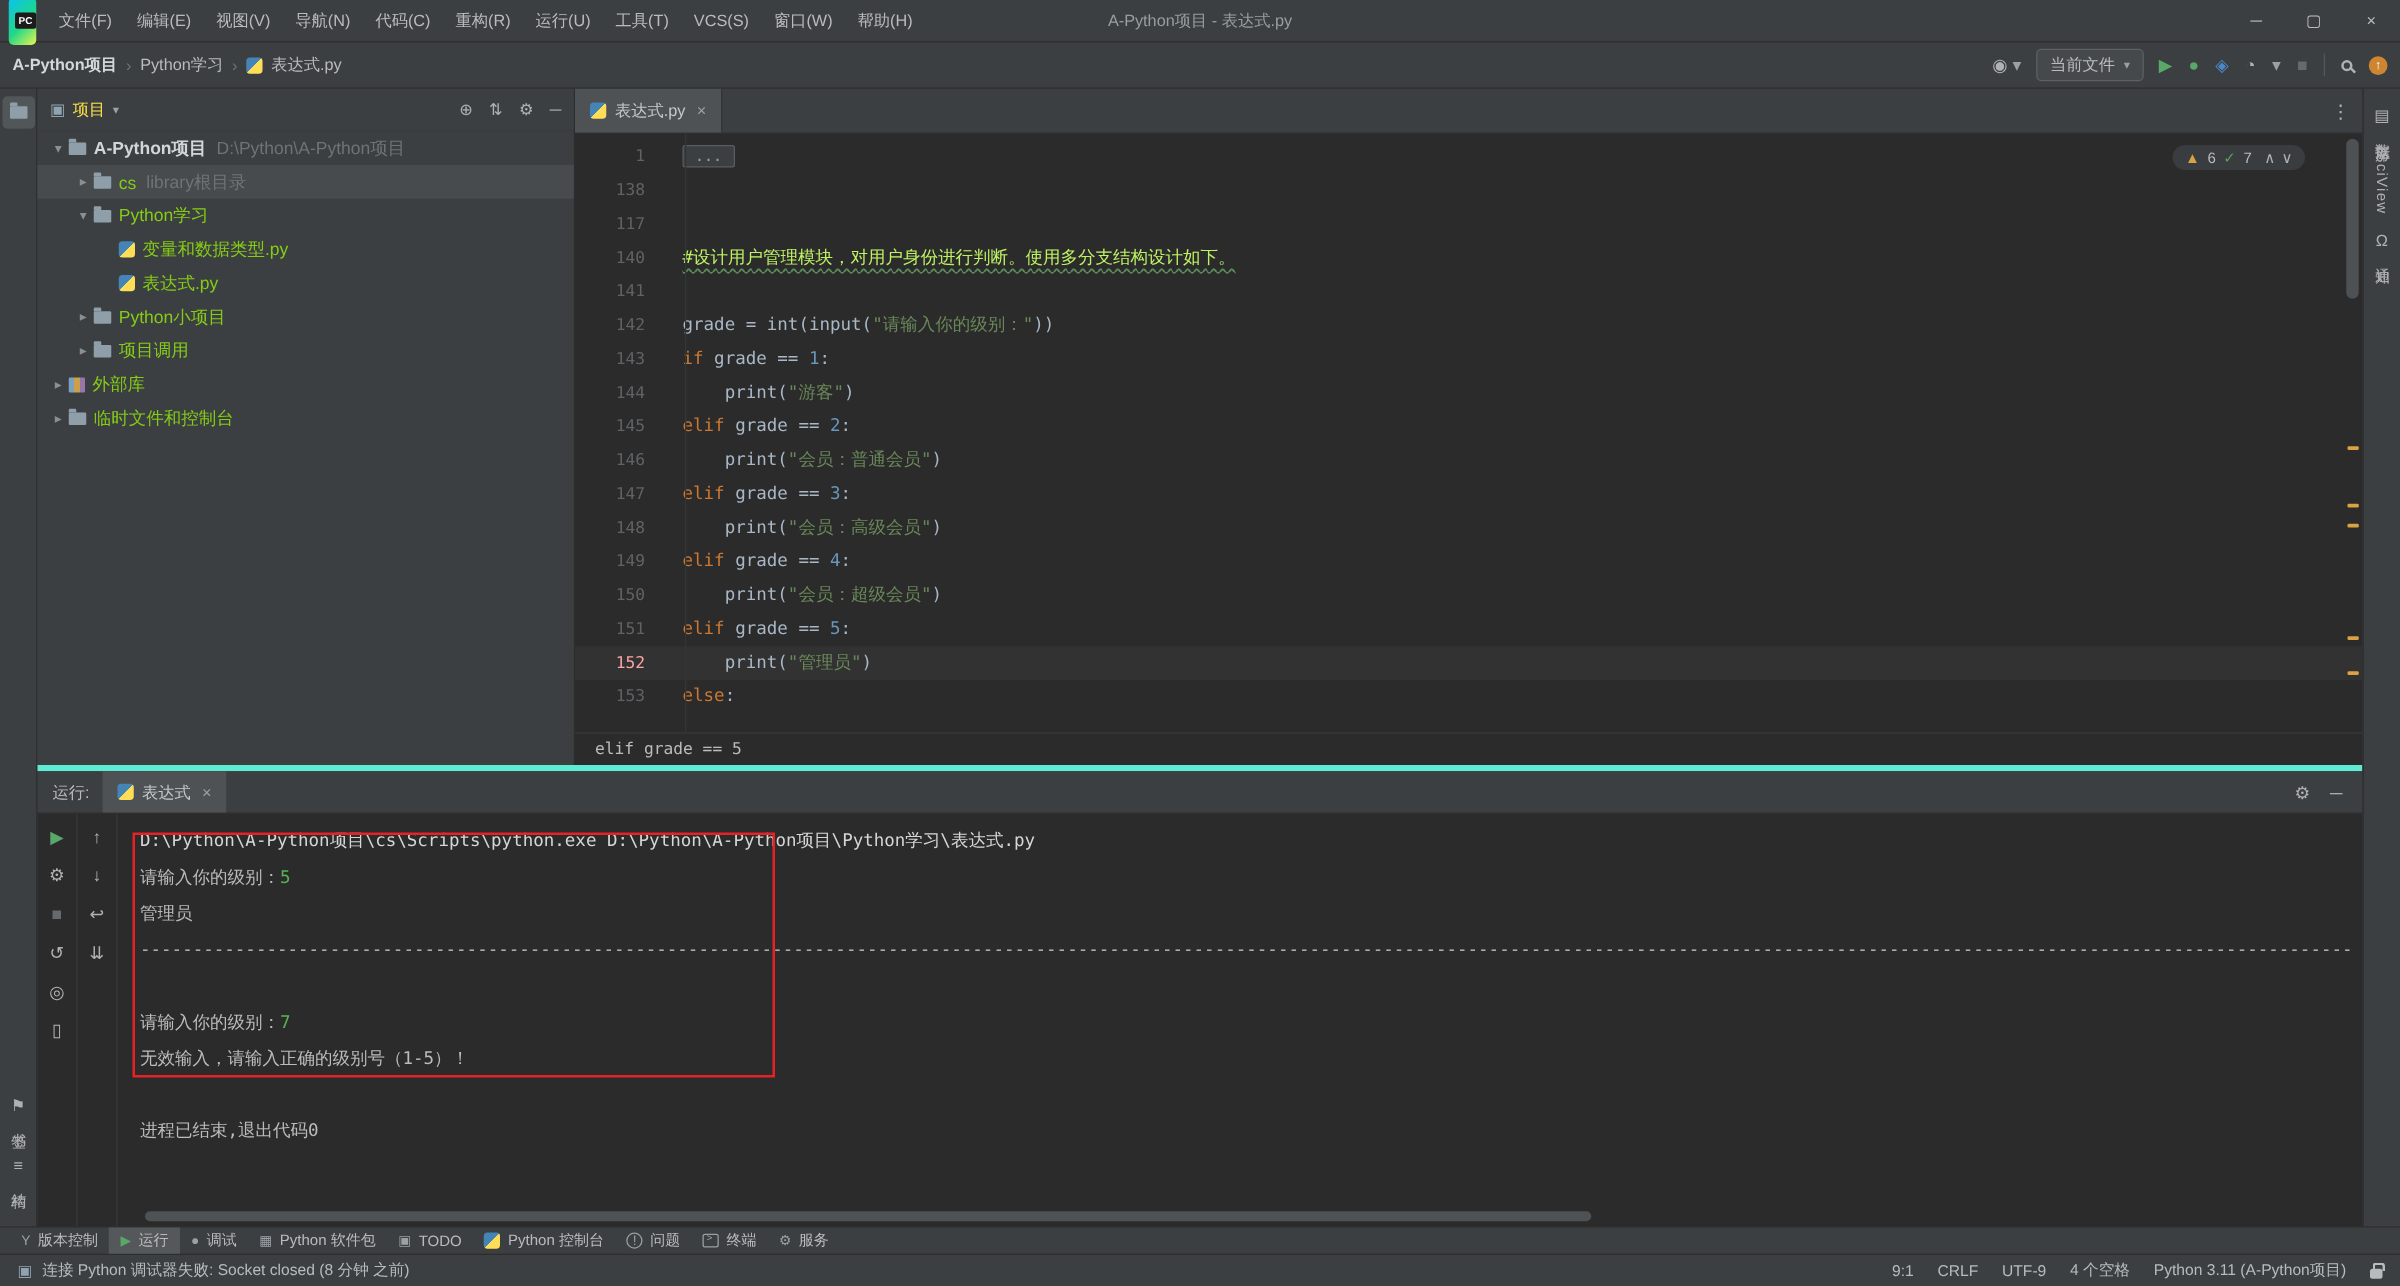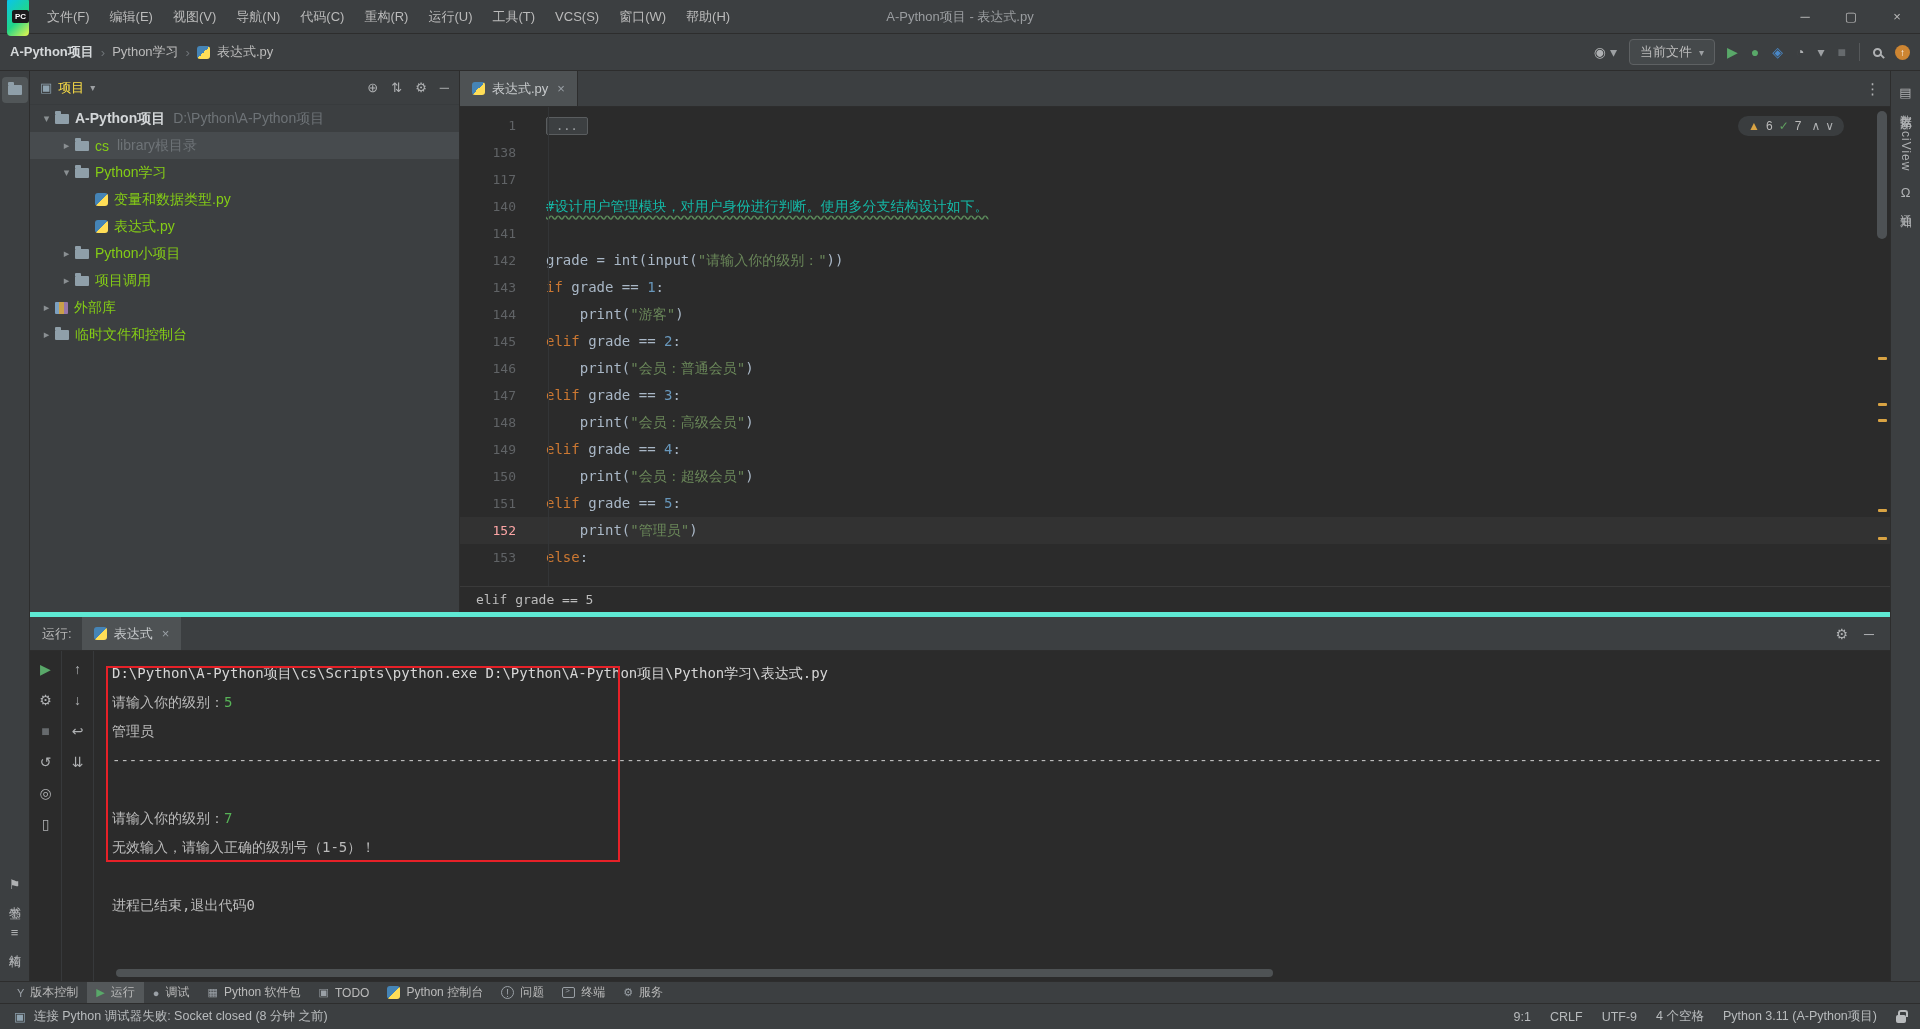--- a/index.html
+++ b/index.html
@@ -72,21 +72,21 @@
   .tab-close{color:#9aa0a6;font-size:13px;margin-left:2px}
   .more-dots{margin-left:auto;align-self:center;margin-right:10px;color:#afb1b3;font-size:15px}
   .ed-body{flex:1;position:relative;overflow:hidden;font-family:"DejaVu Sans Mono",monospace}
   #code-rows{position:absolute;inset:0;padding-top:5px;overflow:hidden}
   #code-rows::before{content:"";position:absolute;left:88px;top:0;bottom:0;width:1px;background:#333537}
   .crow{height:27px;line-height:27px;font-size:14px;white-space:pre}
   .crow.cur{background:#323232}
   .ln{display:inline-block;width:56px;margin-right:30px;text-align:right;font-size:13px;color:#606366;font-family:"DejaVu Sans Mono",monospace}
   .crow.cur .ln{color:#fca5a5}
   .pl{color:#a9b7c6}.kw{color:#cc7832}.st{color:#6a8759}.nm{color:#6897bb}
-  .cm{color:#14b8a6;text-decoration:underline wavy #5a8a5a;text-underline-offset:4px}
+  .cm{color:#bef264;text-decoration:underline wavy #5a8a5a;text-underline-offset:4px}
   .fold-box{display:inline-block;line-height:16px;border:1px solid #5a5d5f;background:#3c3f41;color:#9da0a3;padding:0 9px;border-radius:2px;font-size:12px;vertical-align:middle}
   .inspect{position:absolute;top:9px;right:46px;display:flex;align-items:center;gap:6px;background:#3a3d3f;border-radius:10px;padding:3px 10px;font-size:12px;font-family:"Liberation Sans",sans-serif;color:#bbb}
   .insp-num{color:#bbb}
   .estripe{position:absolute;right:0;top:0;bottom:0;width:16px}
   .ethumb{position:absolute;top:4px;left:3px;width:10px;height:128px;background:#4d5154;border-radius:5px}
   .emark{position:absolute;right:3px;width:9px;height:3px;background:#d9a343;border-radius:1px}
   .ed-context{height:26px;border-top:1px solid #3a3a3a;display:flex;align-items:center;padding-left:16px;font-family:"DejaVu Sans Mono",monospace;font-size:13px;color:#bcbcbc;background:#2b2b2b}
 
   
   .run-panel{flex:1;display:flex;flex-direction:column;border-top:5px solid #5eead4;background:#2b2b2b;min-height:0}

